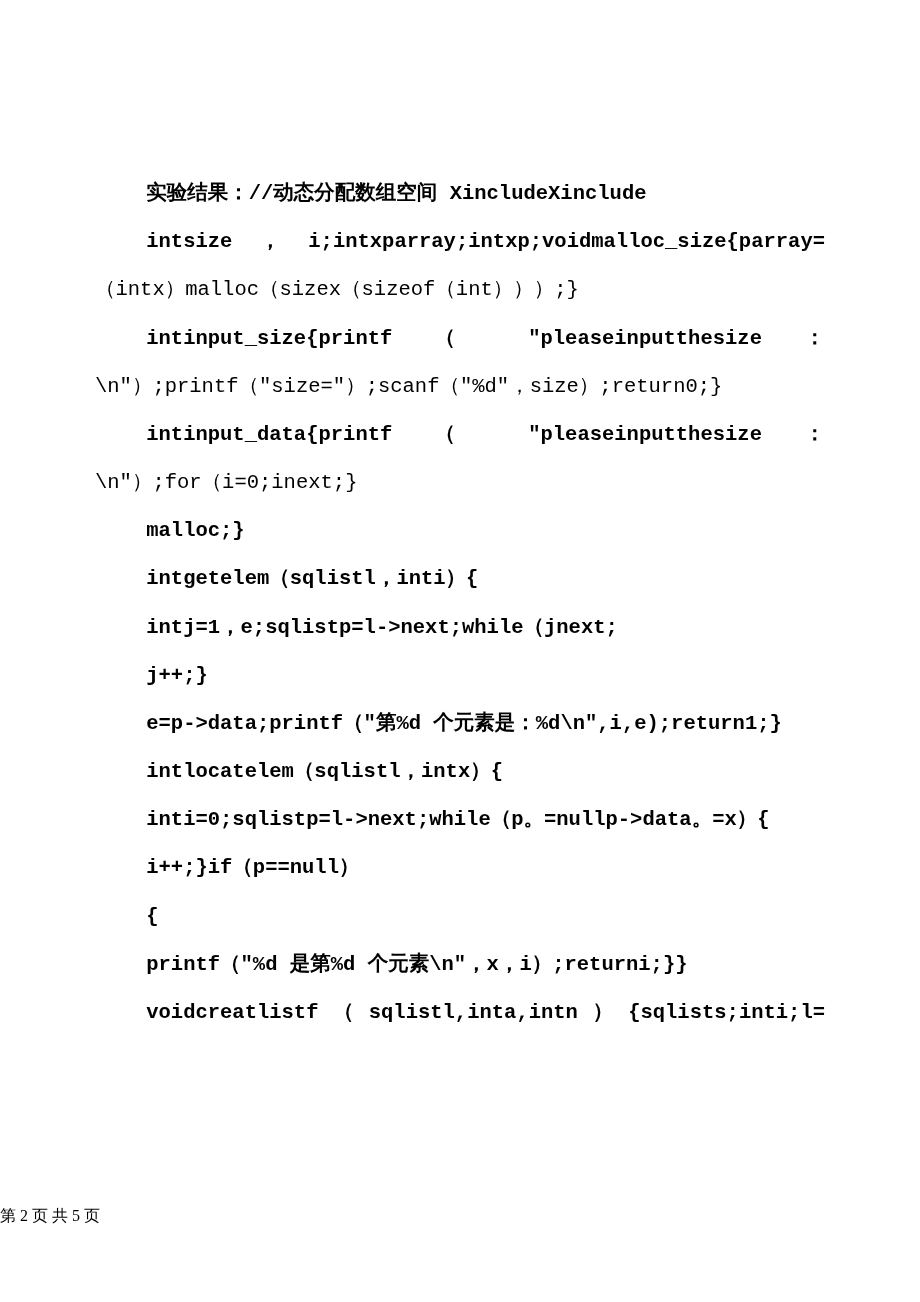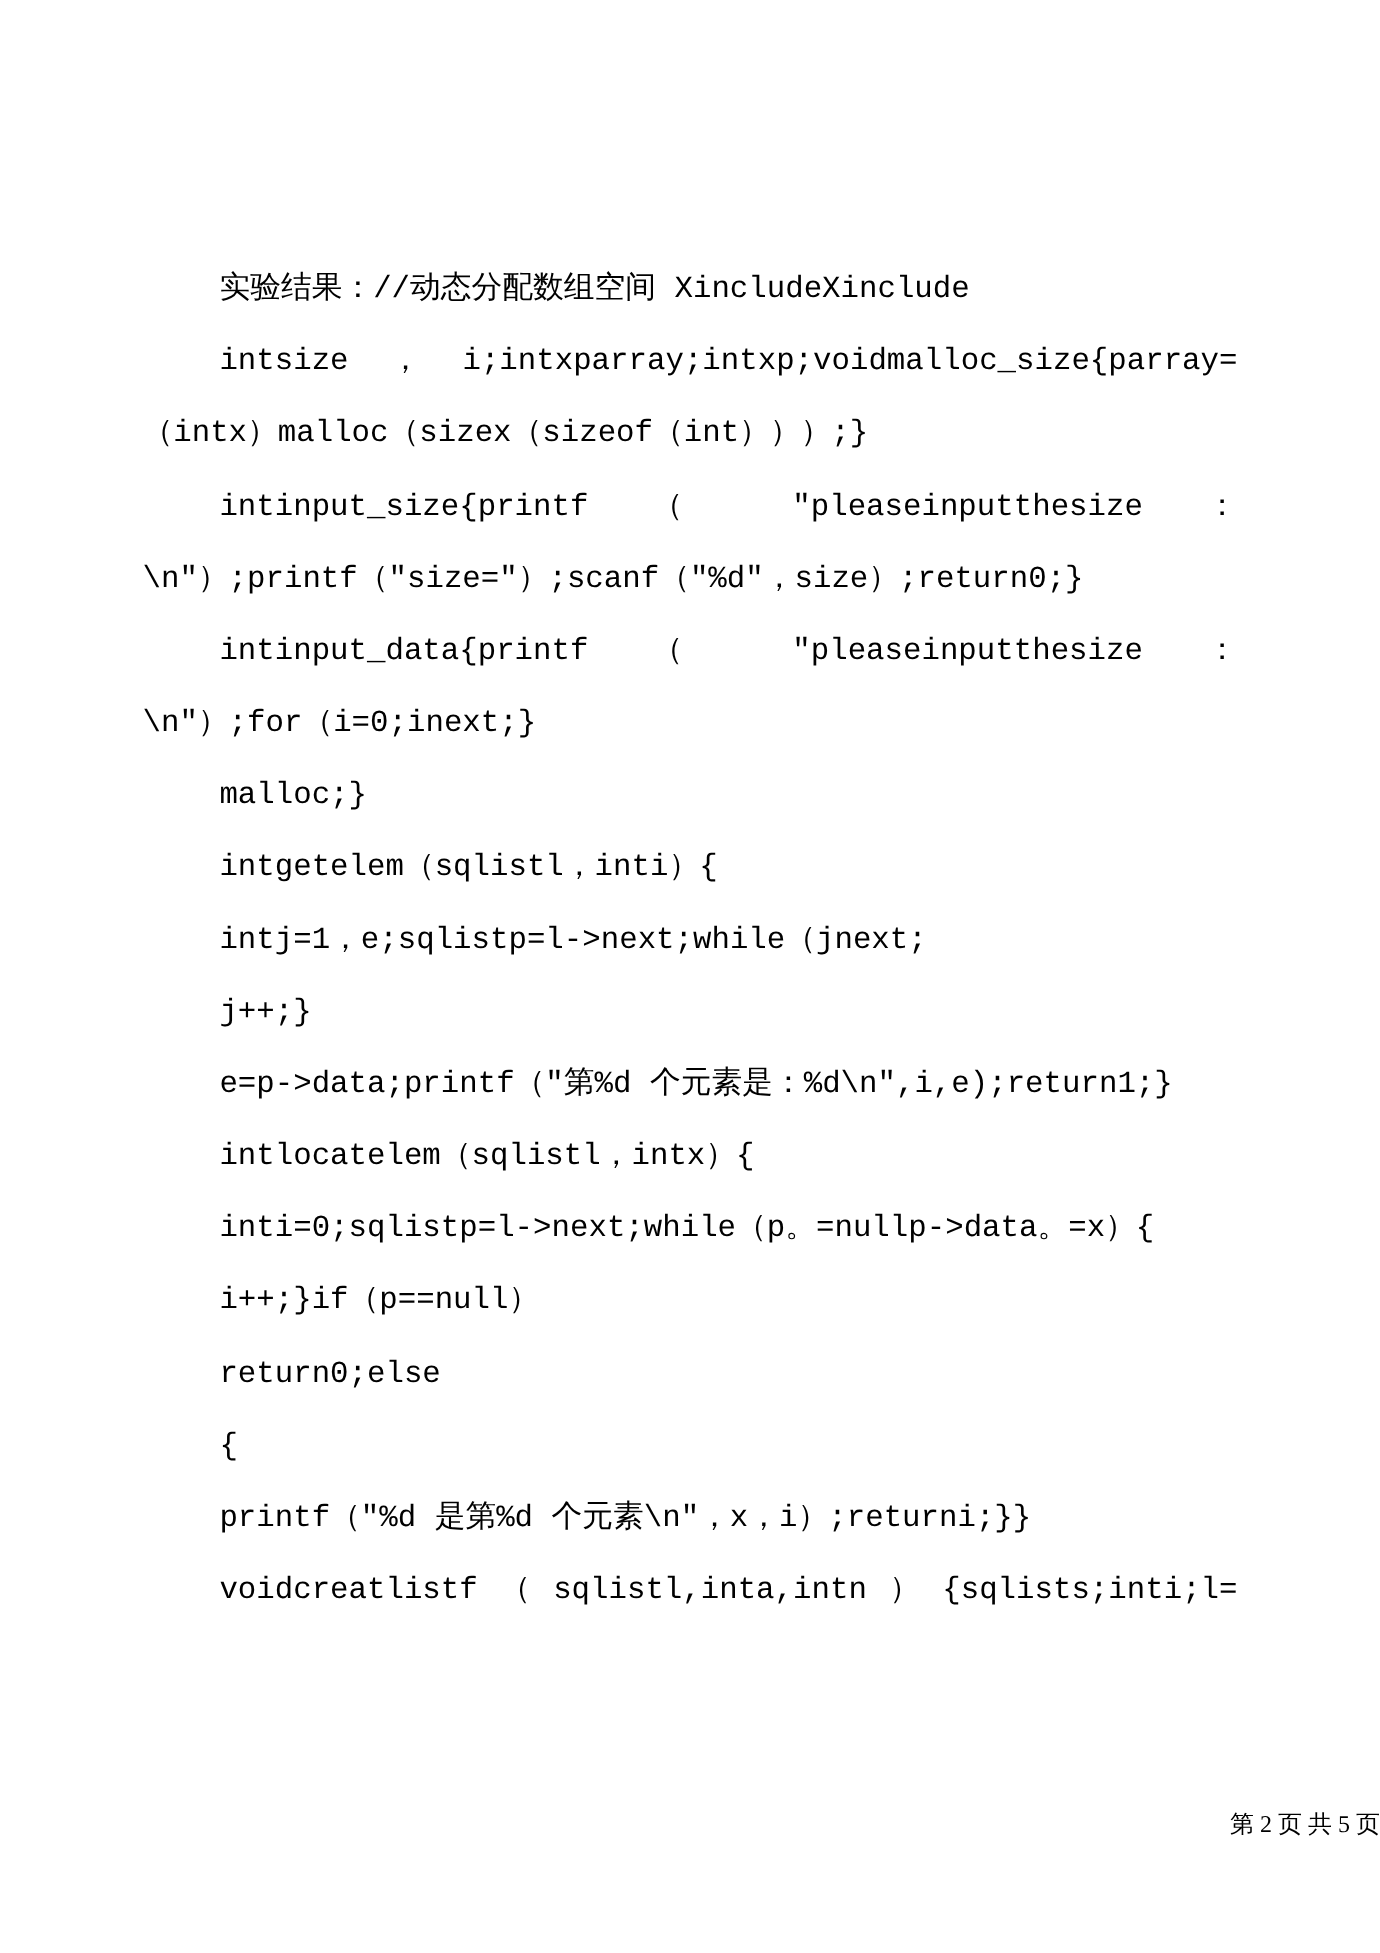--- a/index.html
+++ b/index.html
@@ -23,27 +23,28 @@
     line-height: 2.35;
     color: #000000;
     font-family: "Courier New", "SimSun", monospace;
   }
   .line {
     white-space: pre-wrap;
     word-break: break-all;
   }
   .indent {
     text-indent: 2.5em;
+    font-weight: bold;
   }
   .footer {
     position: absolute;
     bottom: 75px;
     left: 0;
     right: 0;
-    text-align: right;
+    text-align: left;
     font-size: 16px;
     font-family: "SimSun", serif;
     color: #000000;
   }
   .justify {
     text-align: justify;
     text-align-last: justify;
   }
   .nojustify {
     text-align: left;
@@ -63,19 +64,18 @@
       <div class="line indent justify">intinput_data{printf （ "pleaseinputthesize ：</div>
       <div class="line nojustify">\n"）;for（i=0;inext;}</div>
       <div class="line indent nojustify">malloc;}</div>
       <div class="line indent nojustify">intgetelem（sqlistl，inti）{</div>
       <div class="line indent nojustify">intj=1，e;sqlistp=l-&gt;next;while（jnext;</div>
       <div class="line indent nojustify">j++;}</div>
       <div class="line indent nojustify">e=p-&gt;data;printf（"第%d 个元素是：%d\n",i,e);return1;}</div>
       <div class="line indent nojustify">intlocatelem（sqlistl，intx）{</div>
       <div class="line indent nojustify">inti=0;sqlistp=l-&gt;next;while（p。=nullp-&gt;data。=x）{</div>
       <div class="line indent nojustify">i++;}if（p==null）</div>
-      <div class="line indent nojustify">return0;else</div>
       <div class="line indent nojustify">{</div>
       <div class="line indent nojustify">printf（"%d 是第%d 个元素\n"，x，i）;returni;}}</div>
       <div class="line indent justify">voidcreatlistf（sqlistl,inta,intn）{sqlists;inti;l=</div>
     </div>
   <div class="footer">第 2 页 共 5 页</div>
 </div>
 
 </body></html>

